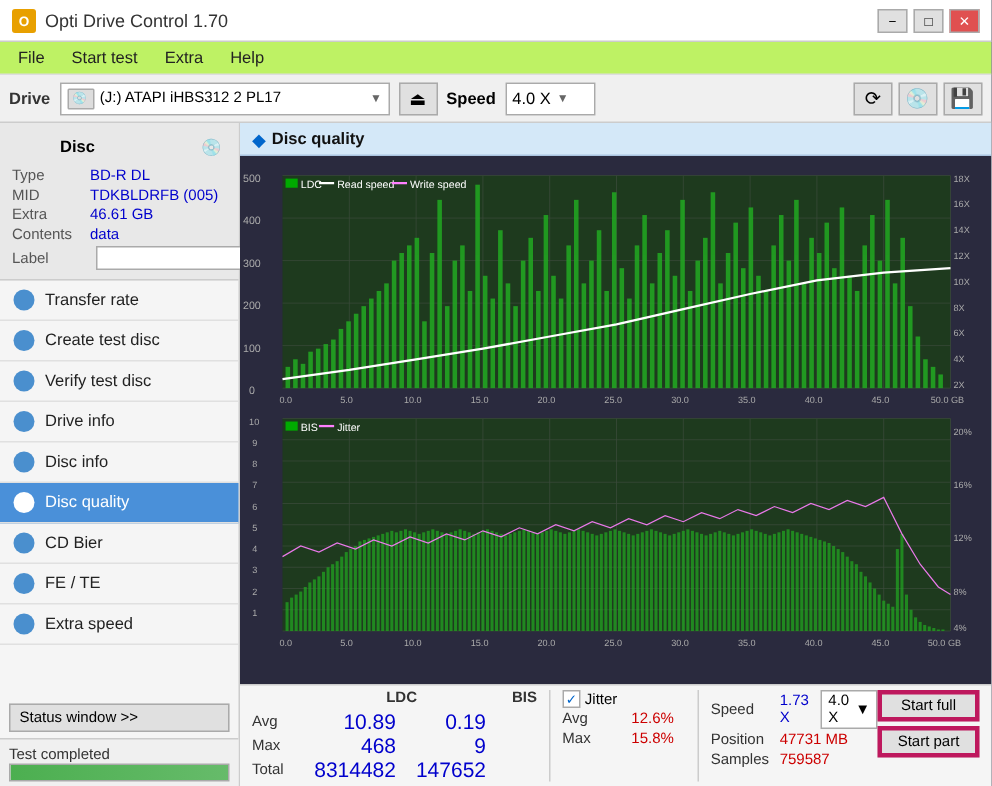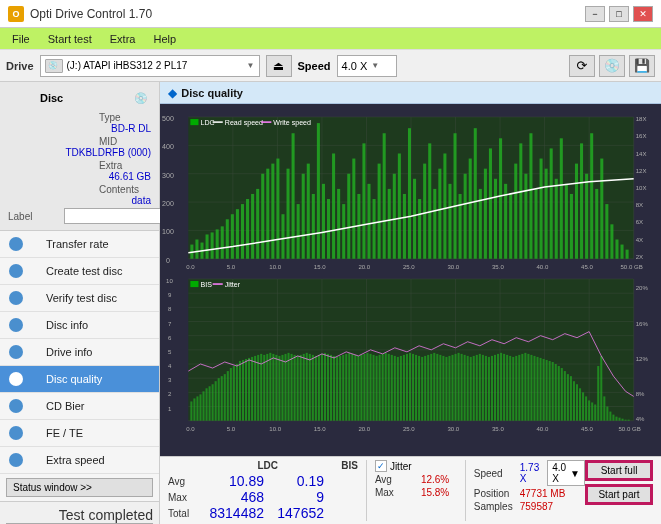--- a/index.html
+++ b/index.html
@@ -201,21 +201,20 @@
       height: 20px;
       display: flex;
       align-items: center;
       justify-content: center;
     }
     .disc-row {
       display: flex;
       align-items: flex-end;
       margin-bottom: 2px;
       font-size: 10px;
-      flex-direction: column;
     }
     .disc-row-label {
       color: #555;
       min-width: 52px;
     }
     .disc-row-value {
       color: #0000cc;
       font-size: 10px;
     }
     .label-row {
@@ -248,21 +247,21 @@
       display: flex;
       flex-direction: column;
       flex: 1;
     }
     .nav-item {
       display: flex;
       align-items: center;
       padding: 5px 8px;
       font-size: 11px;
       cursor: pointer;
-      gap: 22px;
+      gap: 6px;
       color: #222;
       border-bottom: 1px solid #e0e0e0;
     }
     .nav-item.active {
       background: #4a90d9;
       color: white;
     }
     .nav-item-icon {
       width: 16px;
       height: 16px;
@@ -314,24 +313,24 @@
     }
     .progress-bar-text {
       position: absolute;
       width: 100%;
       text-align: center;
       font-size: 9px;
       line-height: 12px;
       color: #000;
     }
     .status-text {
-      font-size: 14px;
+      font-size: 10px;
       color: #333;
       margin-top: 2px;
-      text-align: right;
+      text-align: left;
     }
 
     
     .content-area {
       flex: 1;
       display: flex;
       flex-direction: column;
       background: #fff;
       overflow: hidden;
     }
@@ -527,21 +526,21 @@
       <div class="disc-header">
         <span class="disc-title">Disc</span>
         <div class="disc-icon">💿</div>
       </div>
       <div class="disc-row">
         <span class="disc-row-label">Type</span>
         <span class="disc-row-value">BD-R DL</span>
       </div>
       <div class="disc-row">
         <span class="disc-row-label">MID</span>
-        <span class="disc-row-value">TDKBLDRFB (000)</span>
+        <span class="disc-row-value">TDKBLDRFB (005)</span>
       </div>
       <div class="disc-row">
         <span class="disc-row-label">Extra</span>
         <span class="disc-row-value">46.61 GB</span>
       </div>
       <div class="disc-row">
         <span class="disc-row-label">Contents</span>
         <span class="disc-row-value">data</span>
       </div>
       <div class="label-row">
@@ -567,27 +566,27 @@
       <div class="nav-item">
         <div class="nav-item-icon">
             <div class="nav-icon-circle" style="background:#4a8fce;"></div>
           </div>
         <span>Verify test disc</span>
       </div>
       <div class="nav-item">
         <div class="nav-item-icon">
             <div class="nav-icon-circle" style="background:#4a8fce;"></div>
           </div>
-        <span>Disc info</span>
+        <span>Drive info</span>
       </div>
       <div class="nav-item">
         <div class="nav-item-icon">
             <div class="nav-icon-circle" style="background:#4a8fce;"></div>
           </div>
-        <span>Drive info</span>
+        <span>Disc info</span>
       </div>
       <div class="nav-item active">
         <div class="nav-item-icon">
             <div class="nav-icon-circle" style="background:#fff;"></div>
           </div>
         <span>Disc quality</span>
       </div>
       <div class="nav-item">
         <div class="nav-item-icon">
             <div class="nav-icon-circle" style="background:#4a8fce;"></div>

